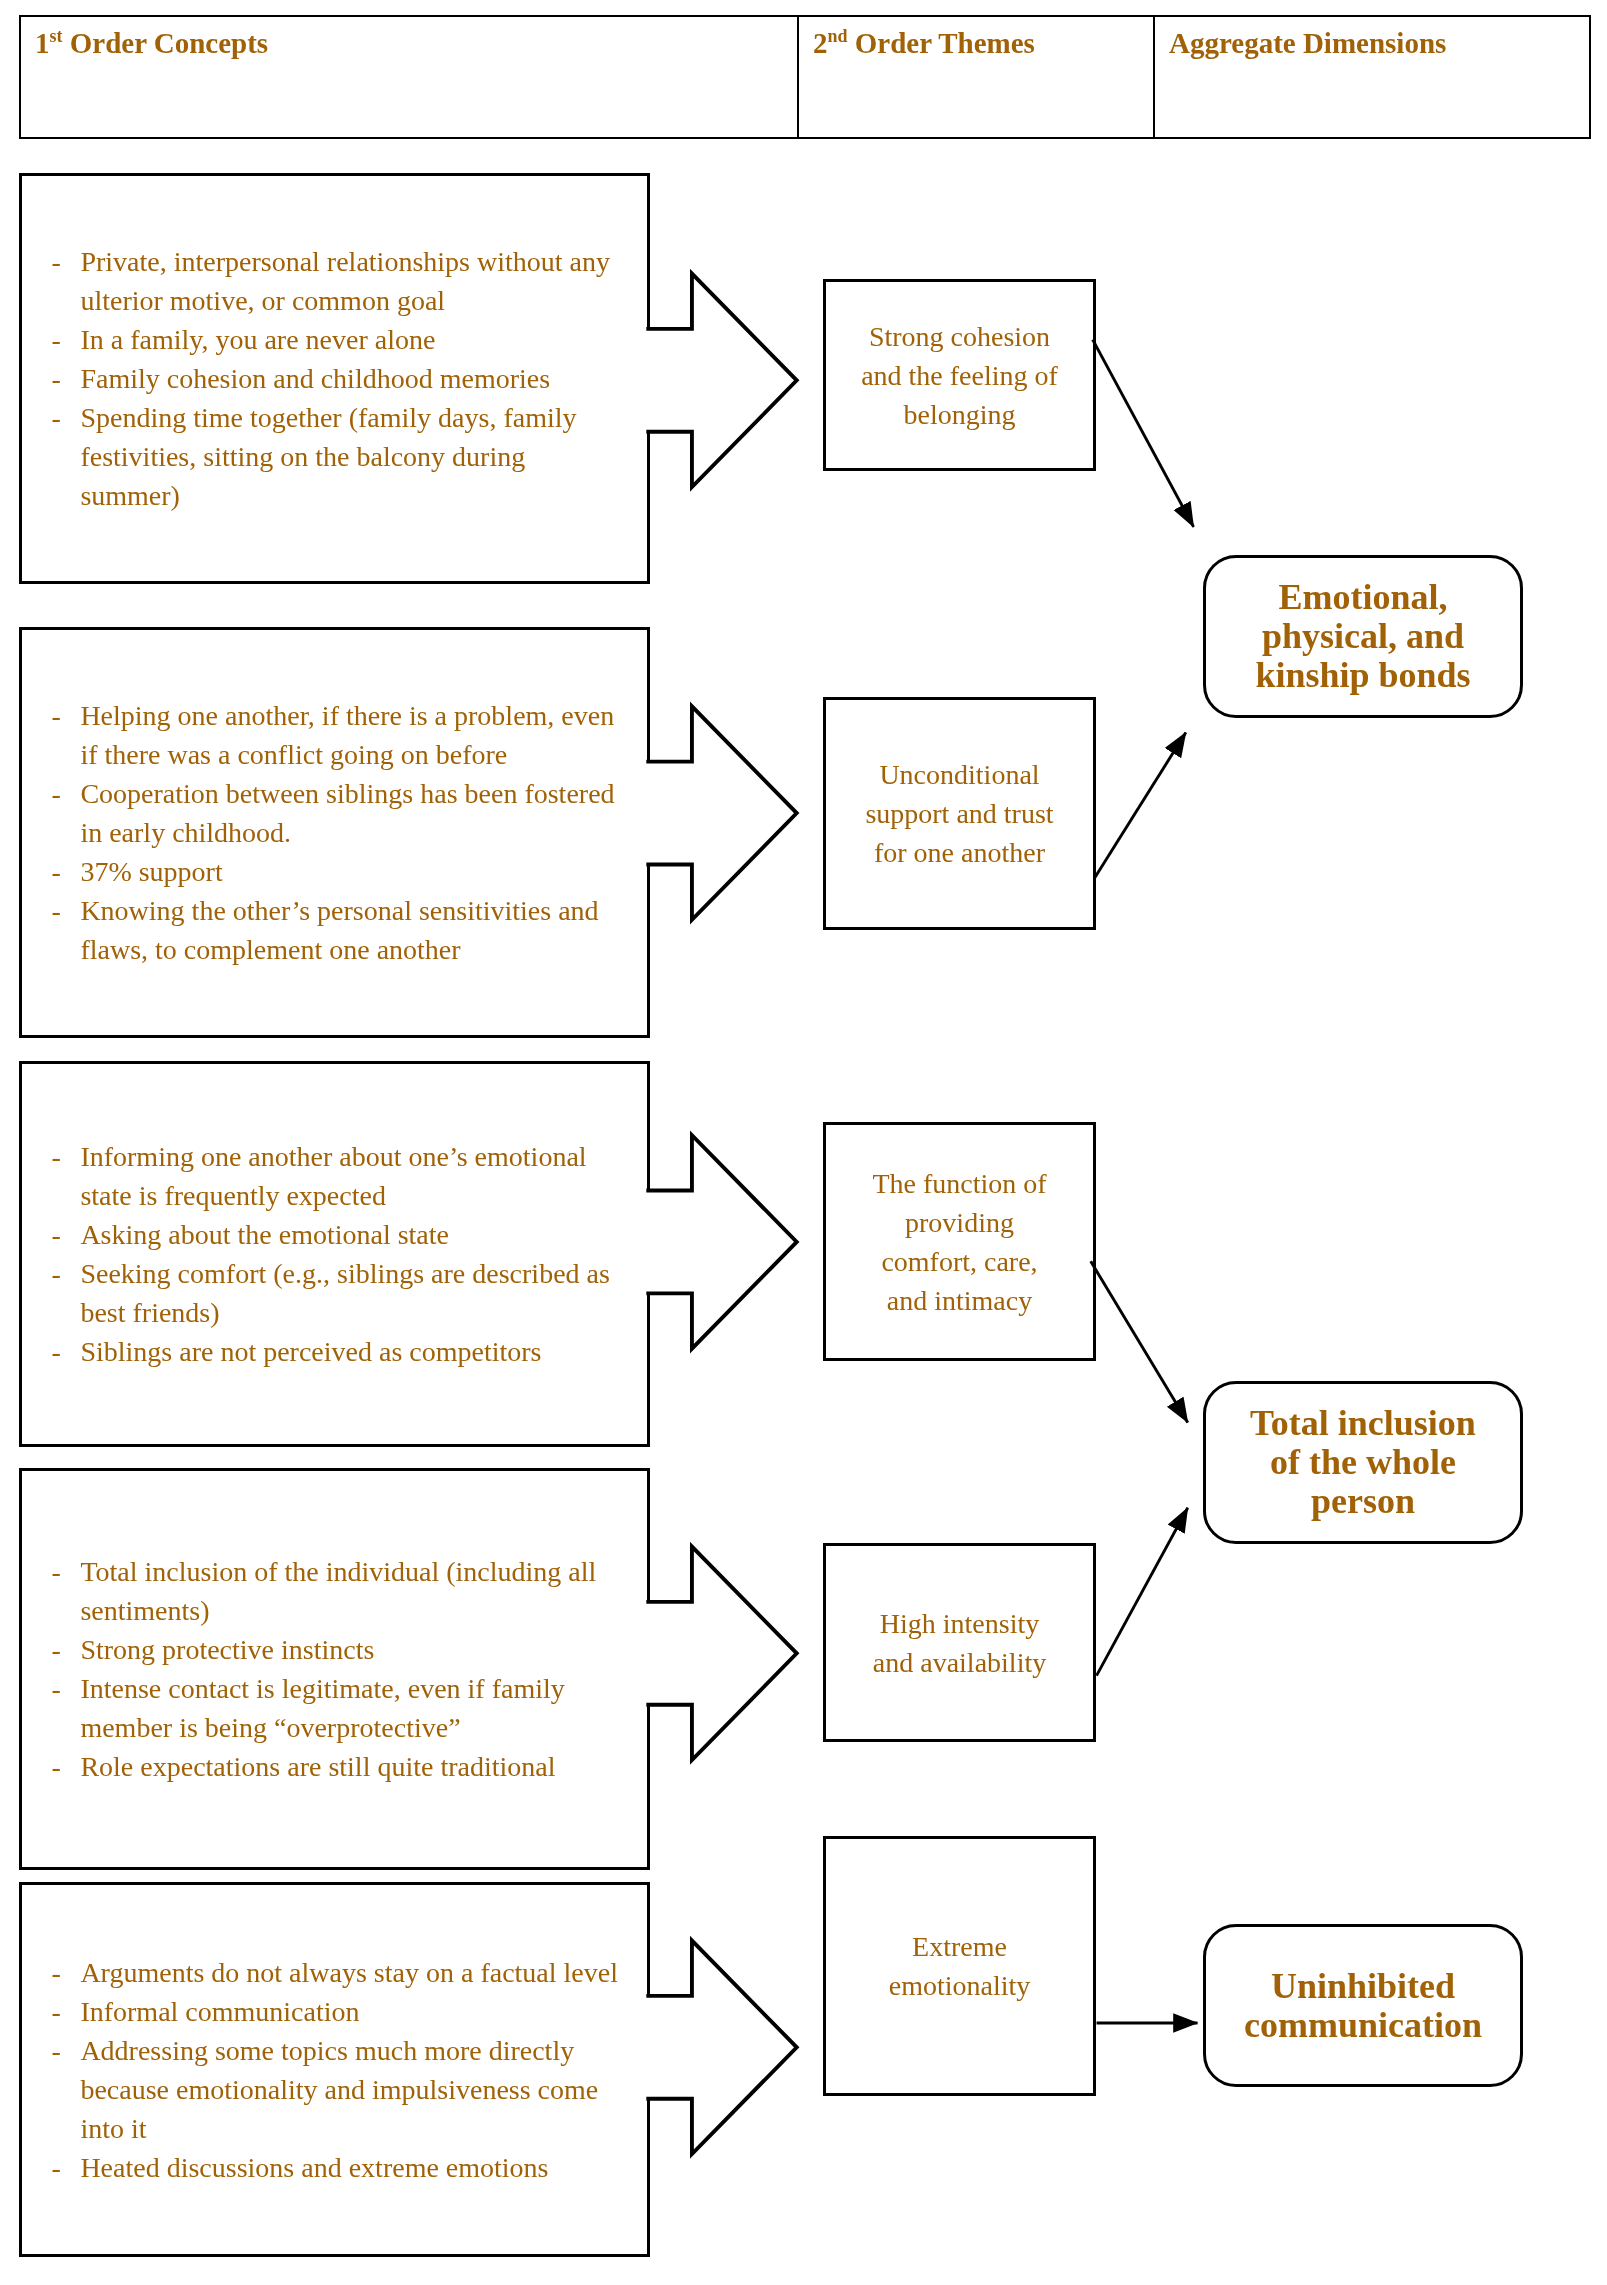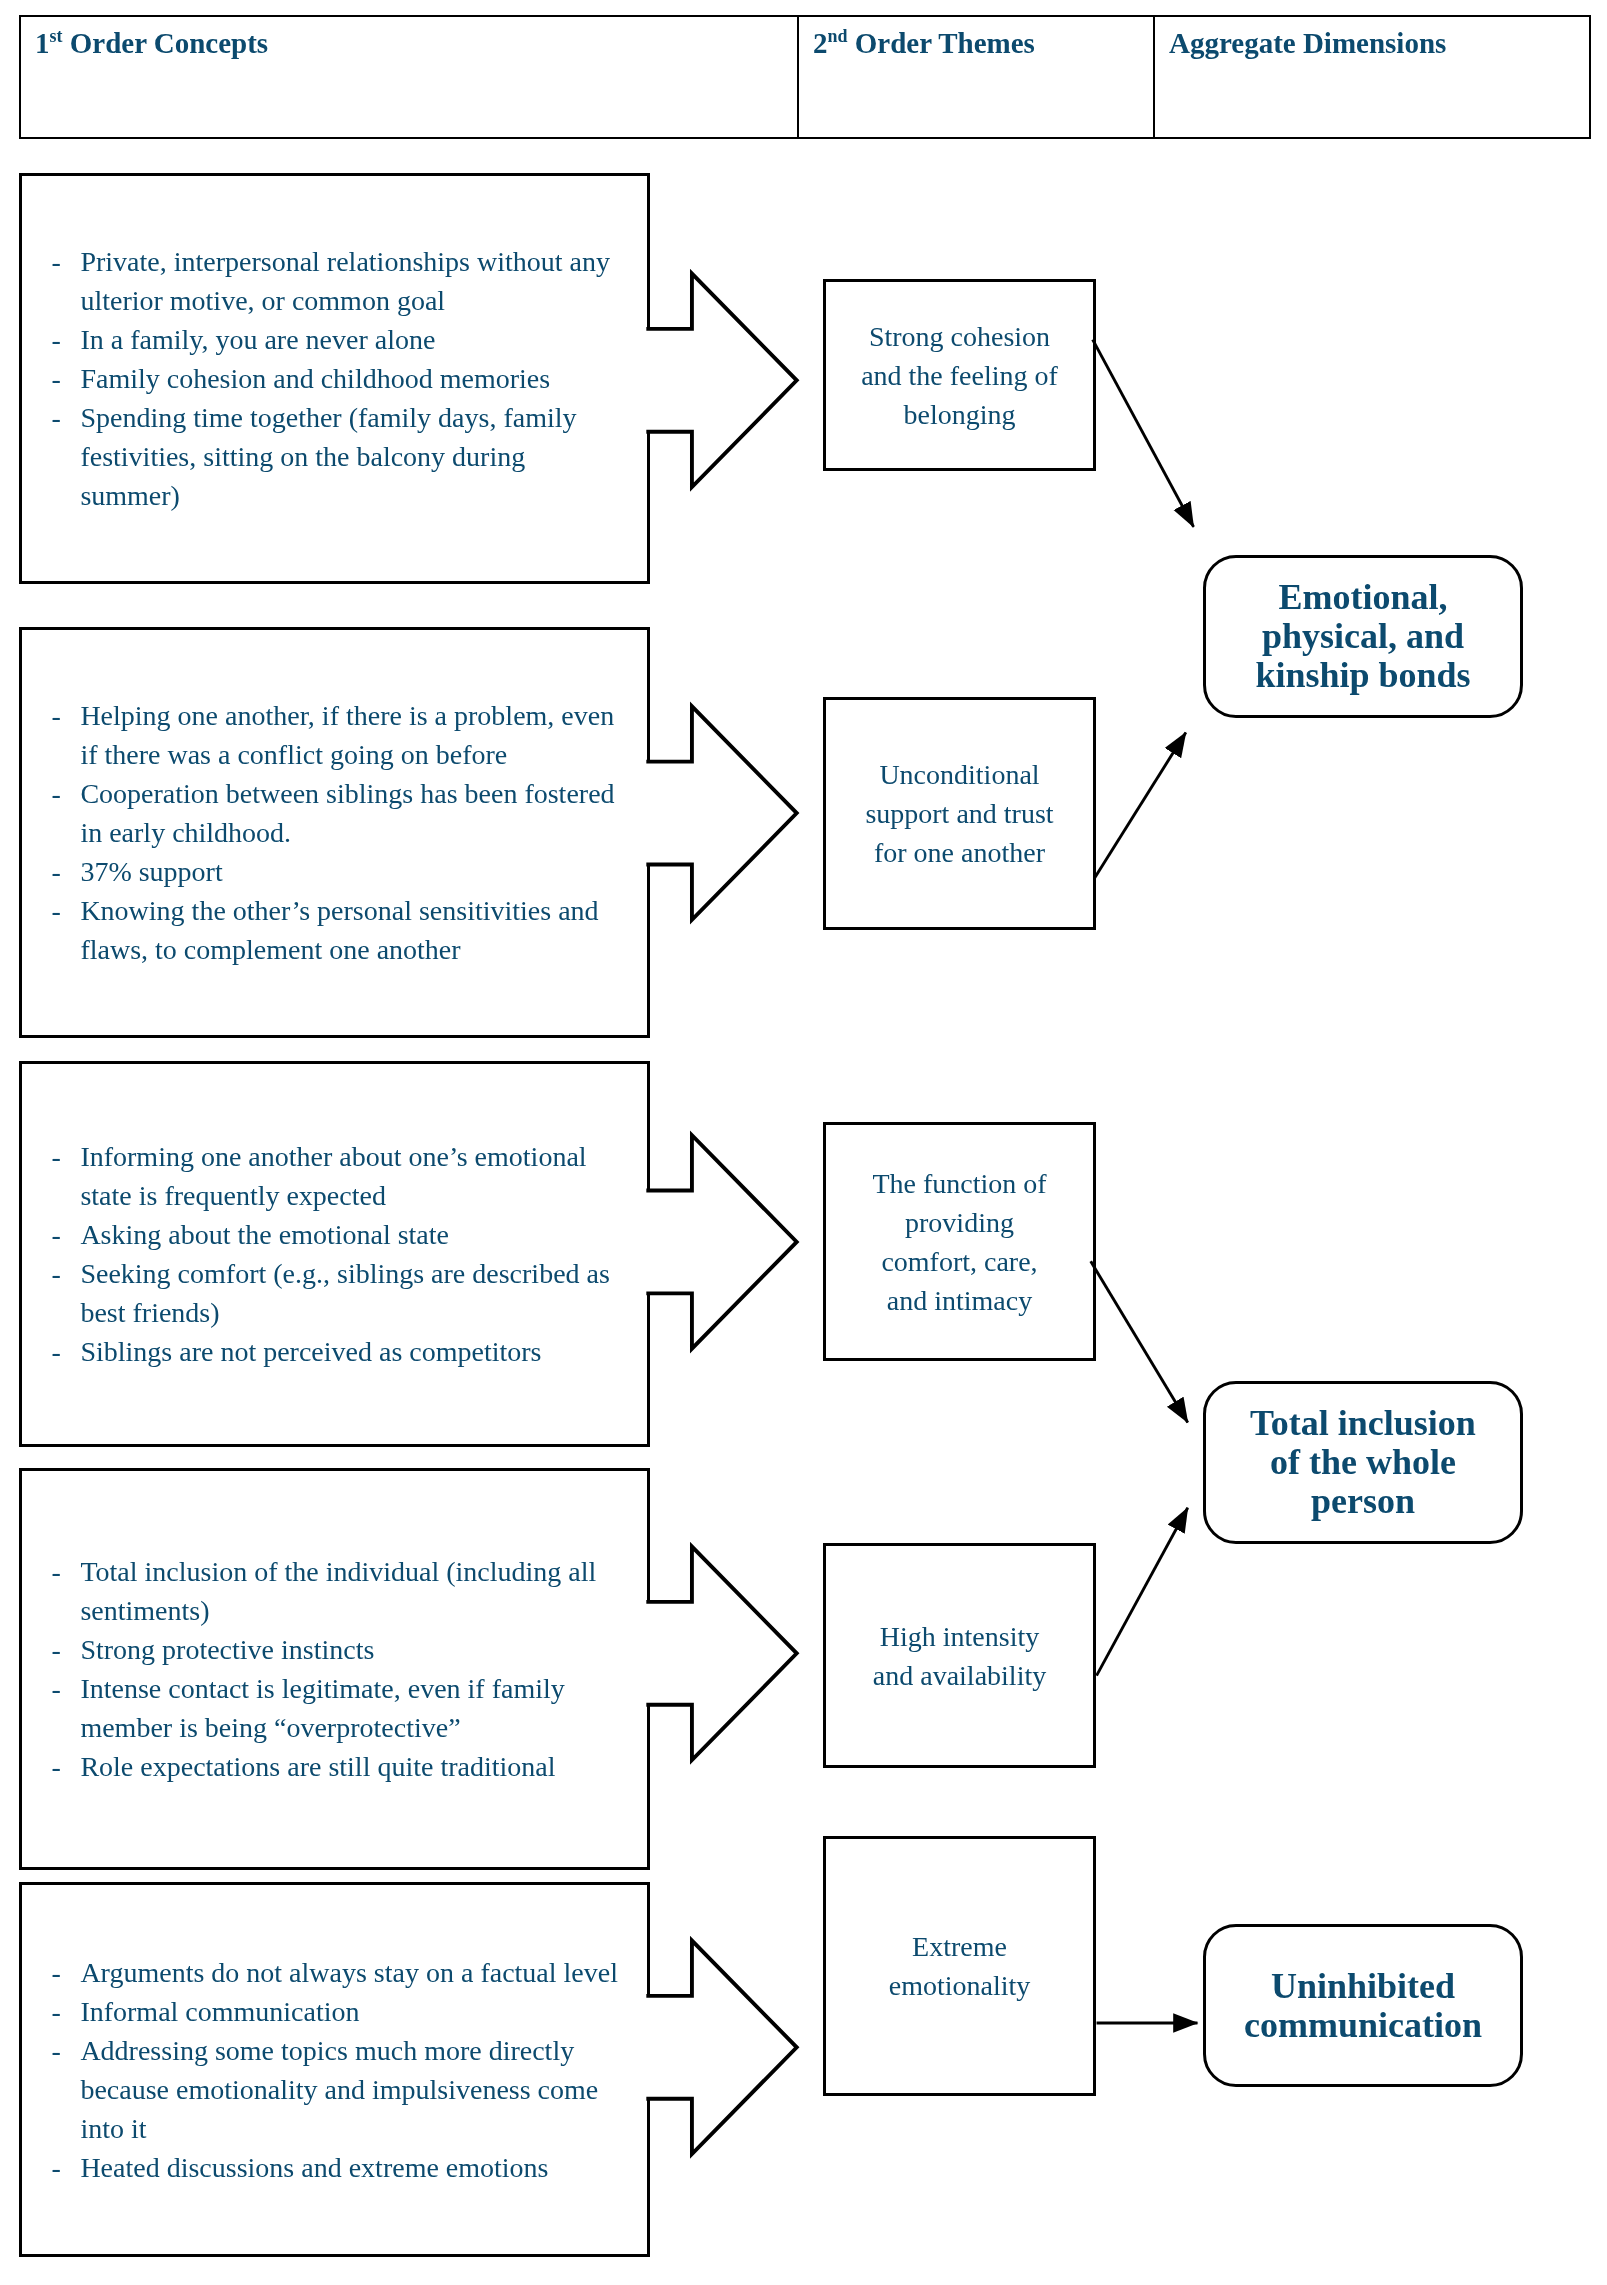--- a/index.html
+++ b/index.html
@@ -2,21 +2,21 @@
 <html><head>
 <meta charset="utf-8">
 <style>
   * { box-sizing: border-box; }
   html, body { margin: 0; padding: 0; background: #ffffff; }
   .canvas {
     position: relative;
     width: 1608px;
     height: 2285px;
     background: #ffffff;
-    color: #0c4a6e;
+    color: #a16207;
     font-family: "Liberation Serif", "DejaVu Serif", serif;
   }
   
   .header {
     position: absolute; left: 19.4px; top: 14.6px;
     width: 1572px; height: 124px;
     border: 2.9px solid #000; display: flex; background: #fff;
   }
   .hcell { padding: 9.7px 0 0 13.6px; font-weight: bold; font-size: 29px; line-height: 1.2; }
   .hc1 { width: 776px; }
@@ -160,21 +160,21 @@
 
   <div class="tbox" style="top:279px;height:192px">
       <span>Strong cohesion and the feeling of belonging</span>
     </div>
   <div class="tbox" style="top:697px;height:233px">
       <span>Unconditional support and trust for one another</span>
     </div>
   <div class="tbox" style="top:1122px;height:239px">
       <span>The function of providing comfort, care, and intimacy</span>
     </div>
-  <div class="tbox" style="top:1543px;height:225px">
+  <div class="tbox" style="top:1543px;height:199px">
       <span>High intensity and availability</span>
     </div>
   <div class="tbox" style="top:1836px;height:260px">
       <span>Extreme emotionality</span>
     </div>
 
   <div class="abox" style="top:555px">
       <span>Emotional, physical, and kinship bonds</span>
     </div>
   <div class="abox" style="top:1381px">

